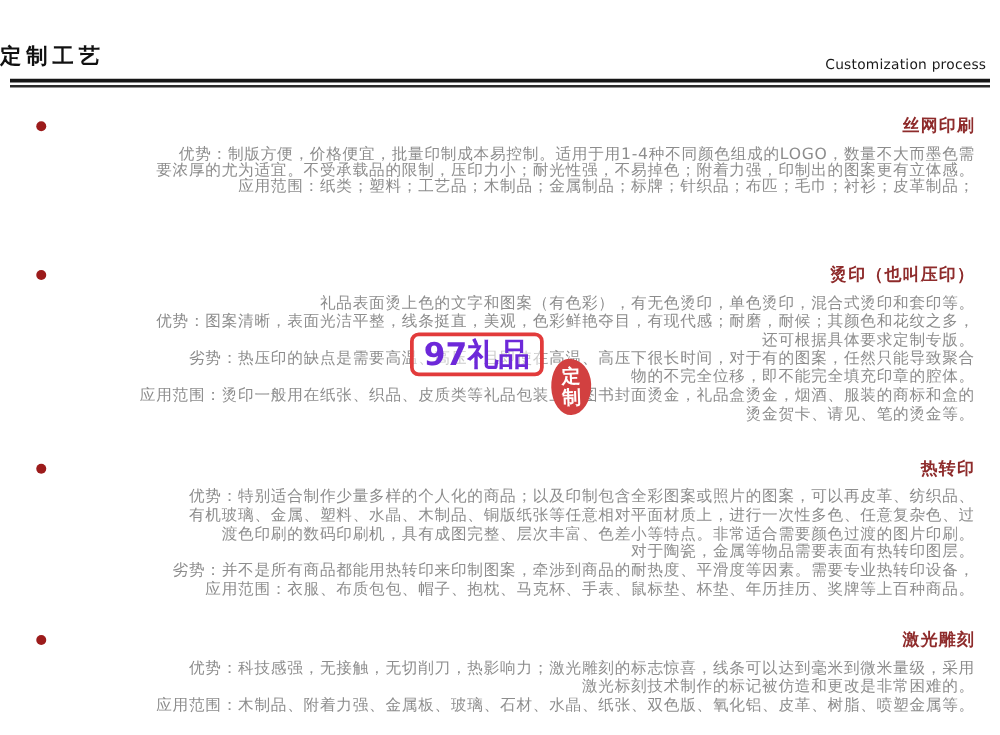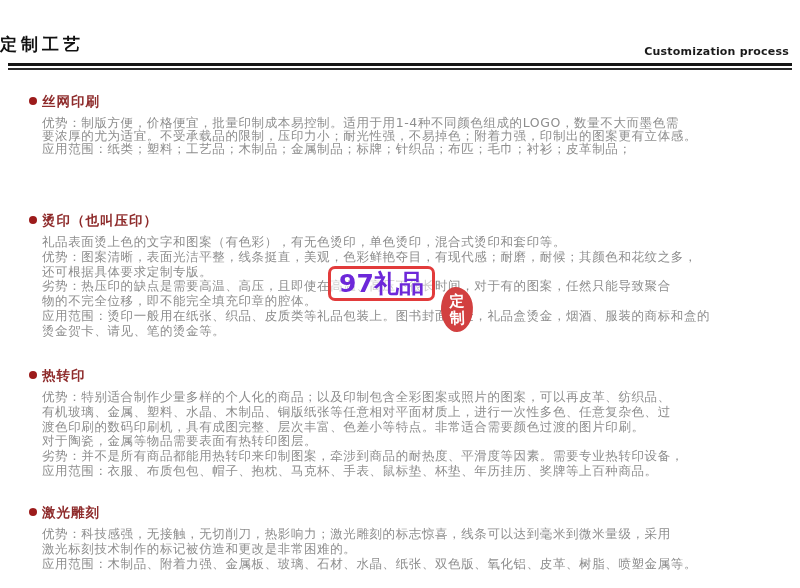--- a/index.html
+++ b/index.html
@@ -18,21 +18,21 @@
     top: 33px; left: 0; right: 0;
     font-size: 17px;
     font-weight: bold;
     color: #111111;
     letter-spacing: 4px;
   }
   .page-subtitle {
     position: absolute;
     top: 45px; right: 11px;
     font-size: 11px;
-    font-weight: bold;
+    font-weight: normal;
     color: #1a1a1a;
     letter-spacing: 0.2px;
     margin-left: 24px;
   }
   .rule-thick {
     position: absolute;
     top: 63px; left: 8px; right: 8px;
     height: 3px;
     background: #161616;
   }
@@ -41,20 +41,21 @@
     top: 68px; left: 8px; right: 8px;
     height: 2px;
     background: #2a2a2a;
   }
   
   .section {
     position: absolute;
     left: 0; right: 0;
     padding-left: 42px;
     padding-right: 20px;
+    text-align: right;
   }
   .section-1 { top: 92px; }
   .section-2 { top: 211px; }
   .section-3 { top: 366px; }
   .section-4 { top: 503px; }
   .section-heading {
     position: relative;
     font-size: 13.5px;
     font-weight: bold;
     color: #8e2b2b;

